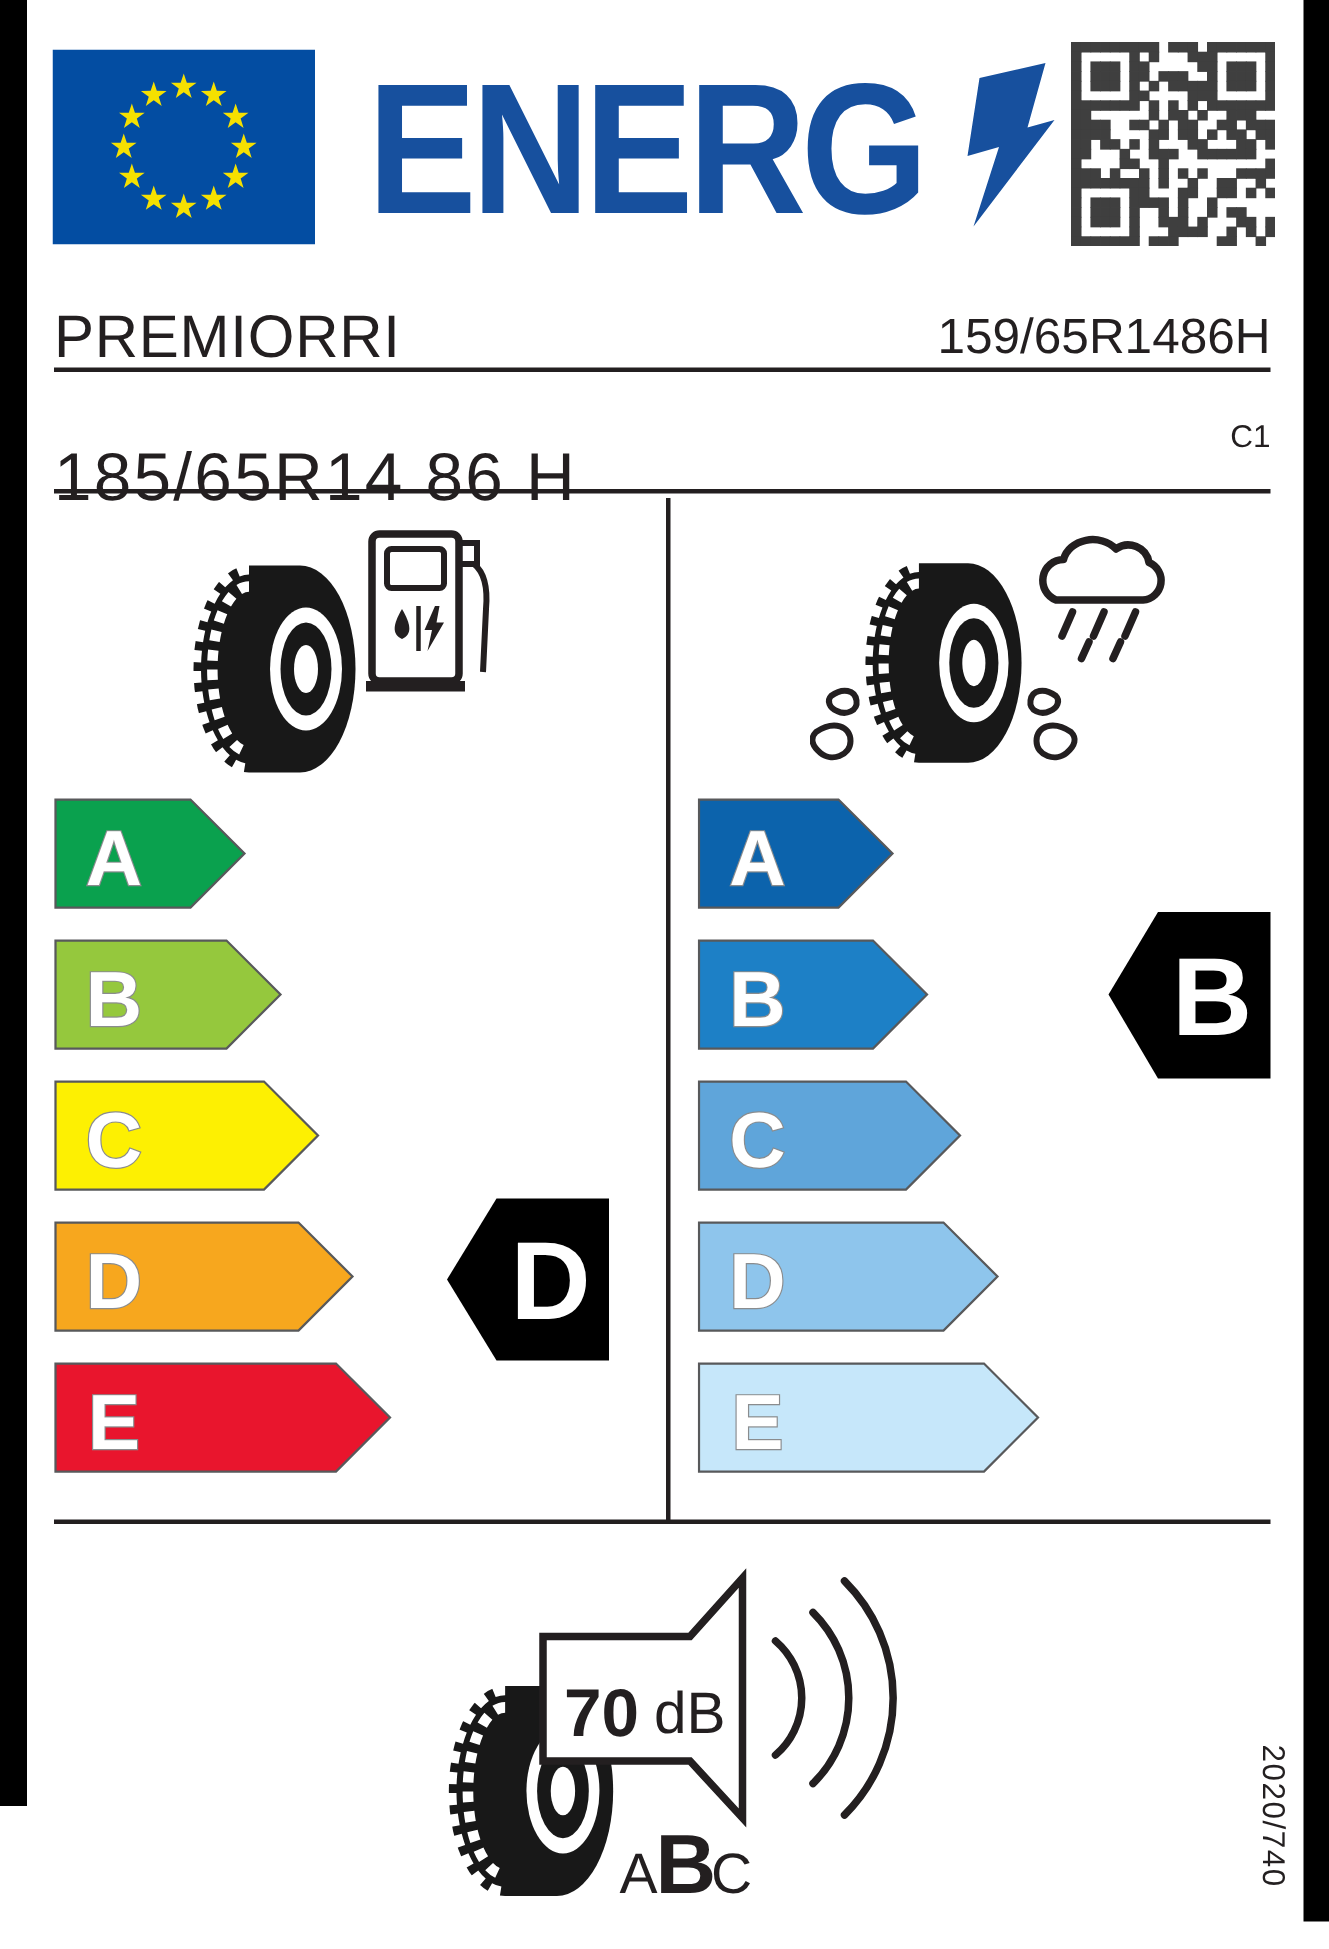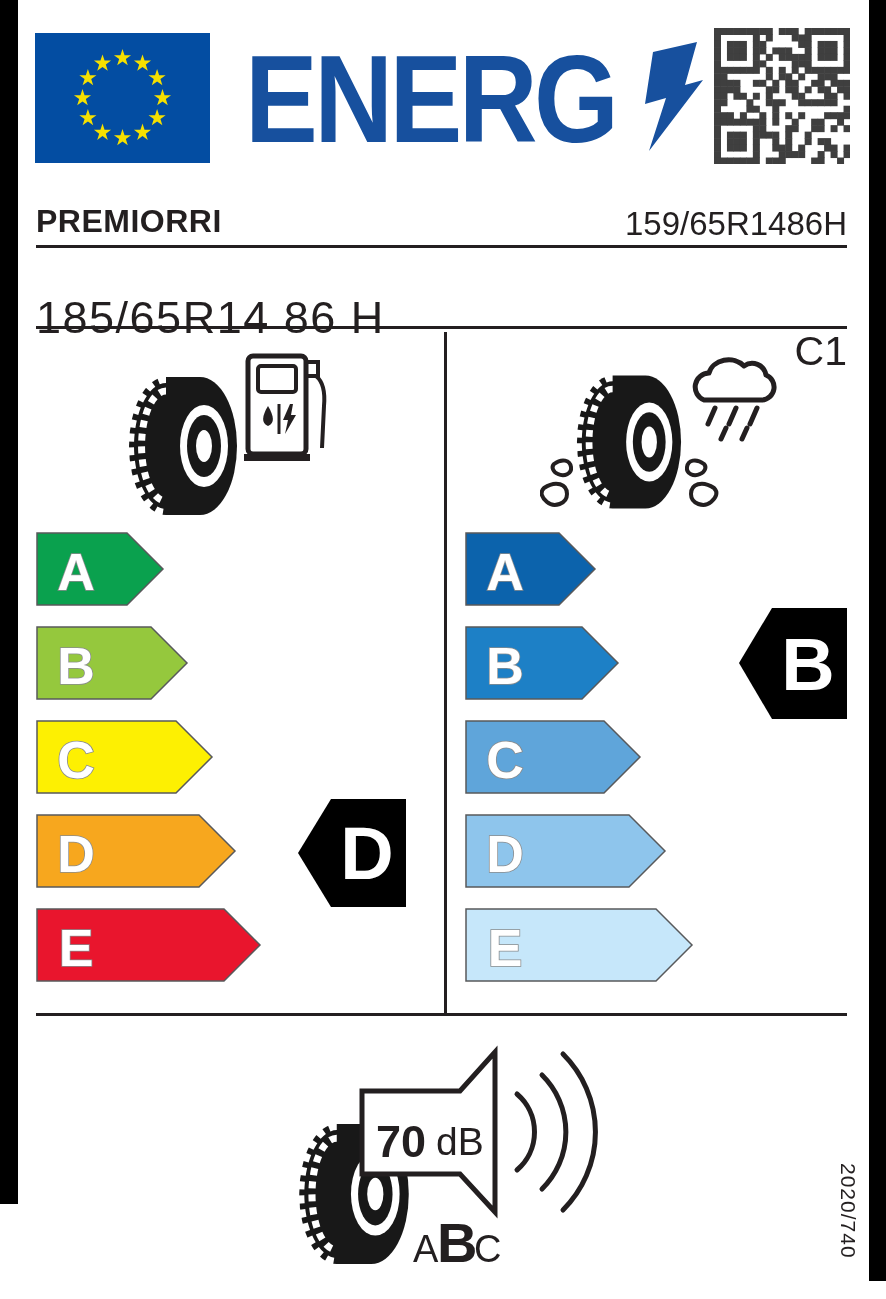--- a/index.html
+++ b/index.html
@@ -1,24 +1,24 @@
 <!DOCTYPE html>
 <html><head>
 <meta charset="utf-8">
 <style>
   html,body{margin:0;padding:0;background:#fff;}
   .label{position:relative;width:886px;height:1299px;background:#fff;overflow:hidden;
          font-family:"Liberation Sans",sans-serif;color:#231f20;}
   .abs{position:absolute;}
   .edge-bar{position:absolute;background:#000;}
   .rule{position:absolute;background:#231f20;height:3px;}
-  .brand{font-size:32px;font-weight:bold;letter-spacing:.5px;text-align:right;}
+  .brand{font-size:40px;font-weight:normal;letter-spacing:.5px;text-align:right;}
   .article{font-size:33px;font-weight:400;}
   .size-line{font-size:45px;font-weight:400;letter-spacing:1.5px;}
-  .tyre-class{font-size:41px;font-weight:400;margin-top:48px;}
+  .tyre-class{font-size:21px;font-weight:400;}
   .vdivider{position:absolute;background:#231f20;}
   .reg{position:absolute;font-size:21px;letter-spacing:1px;transform:rotate(90deg);
        transform-origin:0 0;white-space:nowrap;}
   svg text{font-family:"Liberation Sans",sans-serif;}
   .arrow-letter{font-size:52px;font-weight:bold;fill:#fff;stroke:#8a8c8e;stroke-width:1.6px;paint-order:stroke;}
   .rating-letter{font-size:74px;font-weight:bold;fill:#fff;}
   .db-num{font-size:45px;font-weight:bold;fill:#231f20;}
   .db-unit{font-size:39px;fill:#231f20;}
   .abc-small{font-size:38px;fill:#231f20;}
   .abc-big{font-size:56px;font-weight:bold;fill:#231f20;}

